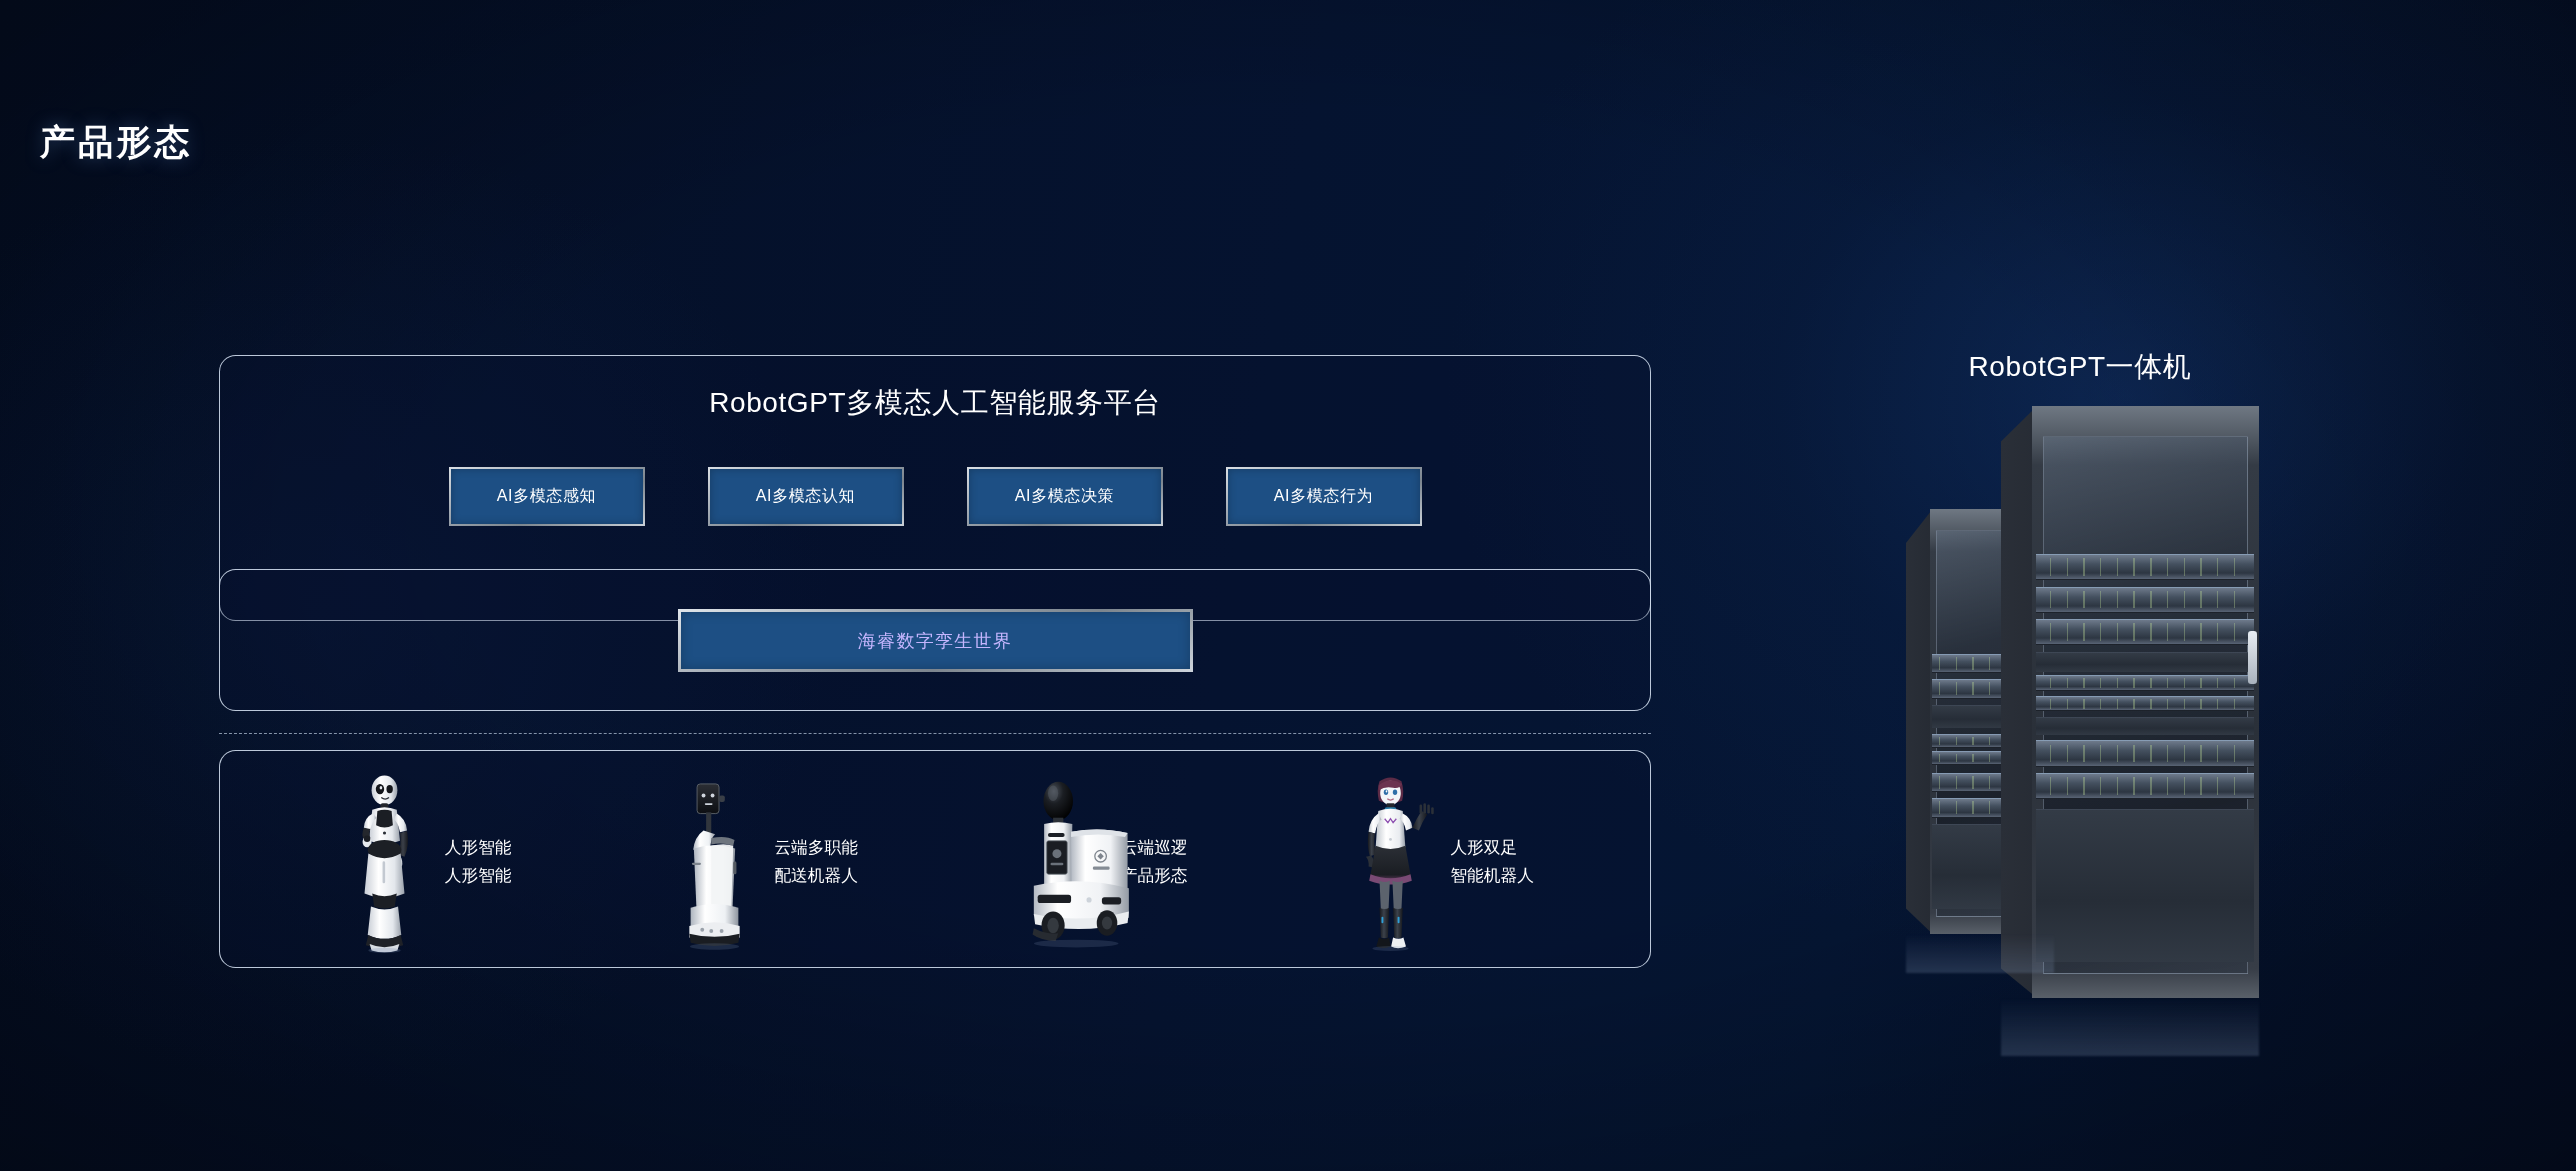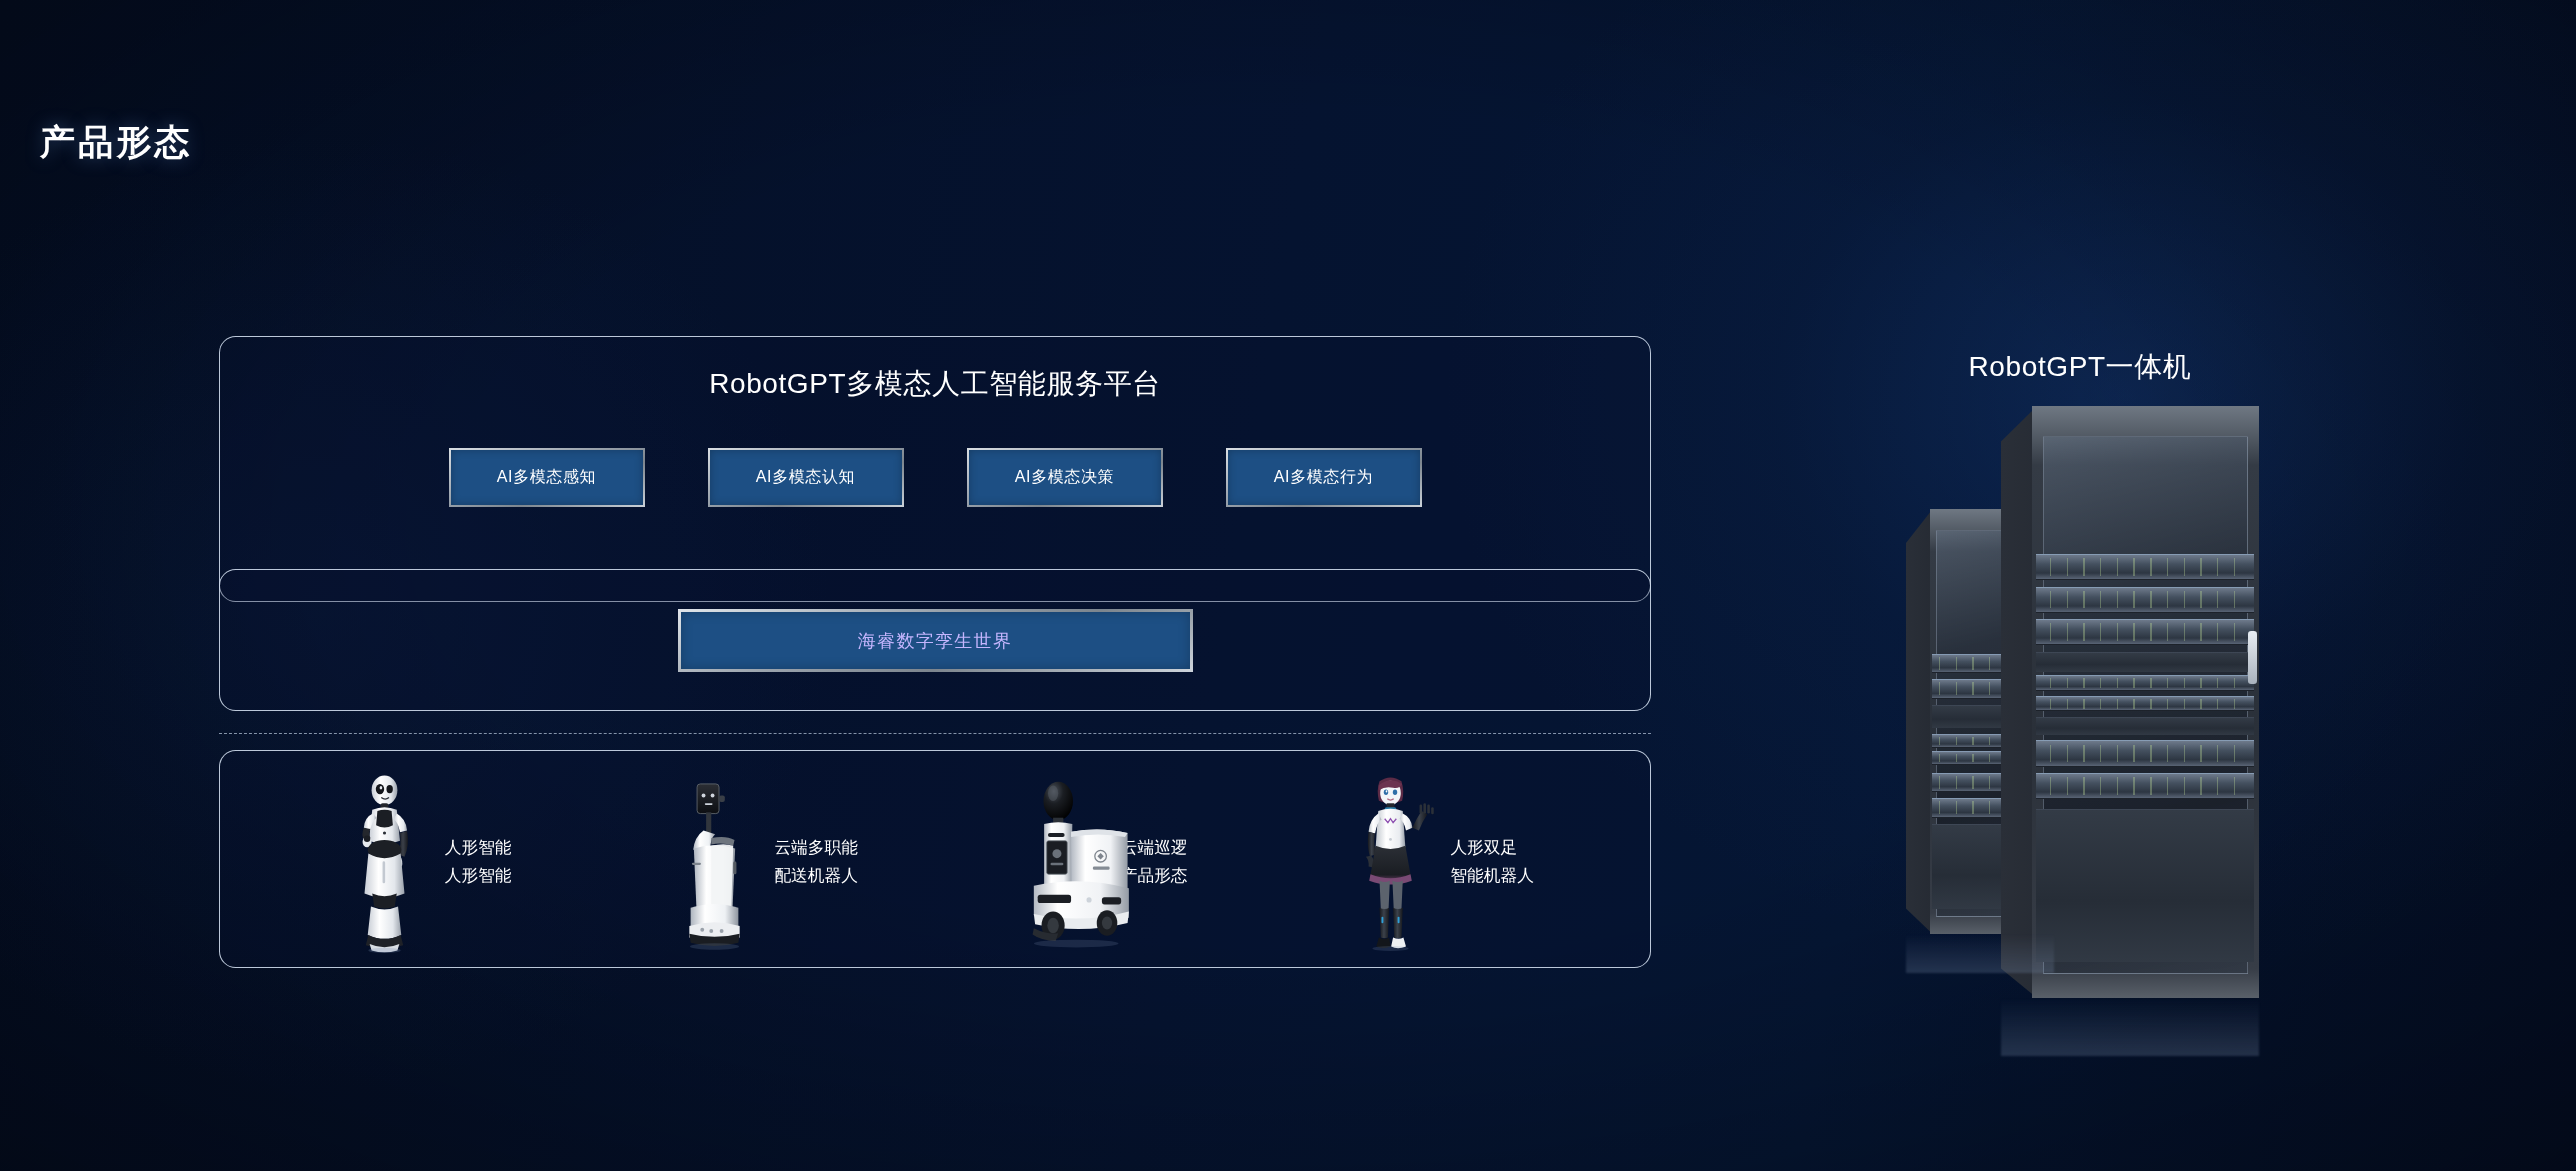--- a/index.html
+++ b/index.html
@@ -27,21 +27,21 @@
     margin-left:40px;
   }
 
   
   .card {
     position:absolute; left:219px; width:1432px;
     border:1.3px solid rgba(214,226,242,0.88);
     border-radius:16.7px;
     background:rgba(6,18,46,0.30);
   }
-  #card-platform { top:336px;  height:266px; }
+  #card-platform { top:355px;  height:266px; }
   #card-engines  { top:569px;  height:142px; }
   #card-robots   { top:750px; height:218px;padding-left:35px; }
 
   #platform-title {
     position:absolute; left:0; right:0; top:28px; text-align:center;
     font-size:28px; font-weight:500; letter-spacing:0.6px; color:#ffffff;
   }
 
   
   #chip-row { position:absolute; left:0; right:0; top:111px; display:flex; justify-content:center; gap:63px;align-items:flex-end; }

